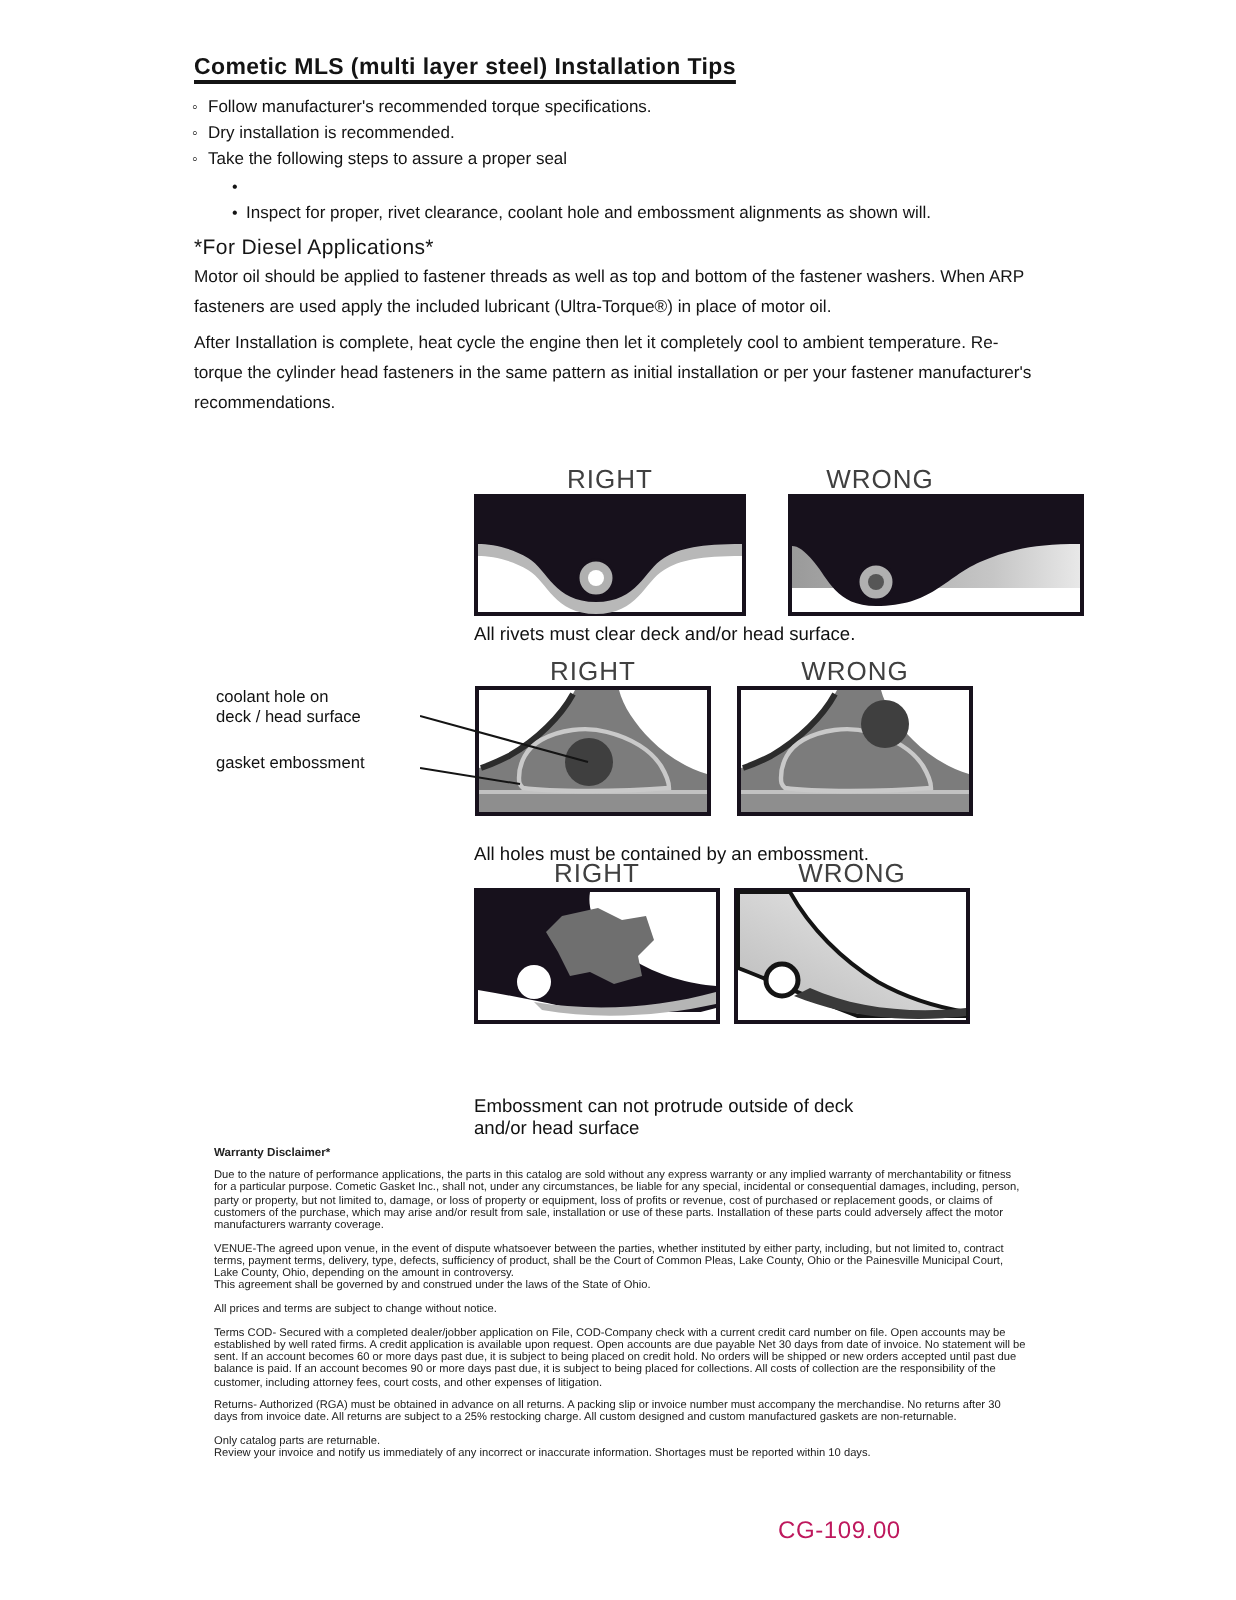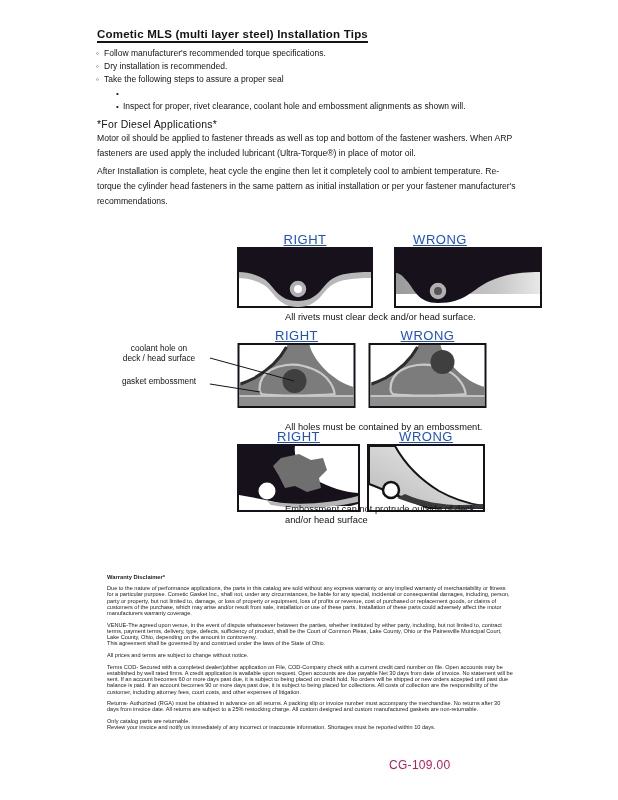--- a/index.html
+++ b/index.html
@@ -14,33 +14,33 @@
     letter-spacing:.2px;
   }
   .bullets{left:96px;top:47px;width:430px;font-size:8.5px;line-height:13.2px;}
   .b-row{display:flex;}
   .b-marker{width:8px;flex:0 0 8px;font-size:8px;}
   .sub{padding-left:20px;}
   .sub .b-marker{width:7px;flex:0 0 7px;}
   .diesel-head{left:97px;top:118px;font-size:10.5px;font-weight:normal;letter-spacing:.2px;}
   .para{left:97px;width:425px;font-size:8.6px;line-height:14.8px;}
   .p1{top:131px;} .p2{top:164px;} .p3{top:216px;}
-  .dlabel{font-size:13px;text-align:center;letter-spacing:.5px;color:#1d4ed8;text-decoration:underline;}
+  .dlabel{font-size:13px;text-align:center;letter-spacing:.5px;color:#404040;}
   .r1-right-label{left:237px;top:232px;width:136px;}
   .r1-wrong-label{left:376px;top:232px;width:128px;}
   .r2-right-label{left:237px;top:328px;width:119px;}
   .r2-wrong-label{left:368px;top:328px;width:119px;}
   .r3-right-label{left:237px;top:429px;width:123px;}
   .r3-wrong-label{left:367px;top:429px;width:118px;}
-  .caption{font-size:9.3px;line-height:10.6px;color:#111;margin-left:48px;}
+  .caption{font-size:9.3px;line-height:10.6px;color:#111;}
   .cap1{left:237px;top:312px;width:230px;}
   .cap2{left:237px;top:422px;width:240px;}
-  .cap3{left:237px;top:504px;width:205px;}
+  .cap3{left:237px;top:548px;width:205px;}
   .ann{
-    left:108px;width:102px;text-align:center;font-size:8.3px;line-height:9.6px;
+    left:108px;width:102px;text-align:left;font-size:8.3px;line-height:9.6px;
     white-space:pre-line;color:#111;
   }
   .ann1{top:344px;} .ann2{top:377px;}
   .legal{left:107px;top:574px;width:406px;font-size:5.6px;line-height:6.2px;color:#222;}
   .legal h4{margin:0 0 5px 0;font-size:5.8px;}
   .legal p{margin:0 0 5.5px 0;white-space:pre-line;}
   .pagenum{left:389px;top:758px;font-size:12px;color:#be185d;letter-spacing:.3px;}
   svg{display:block;}
 </style>
 </head>

